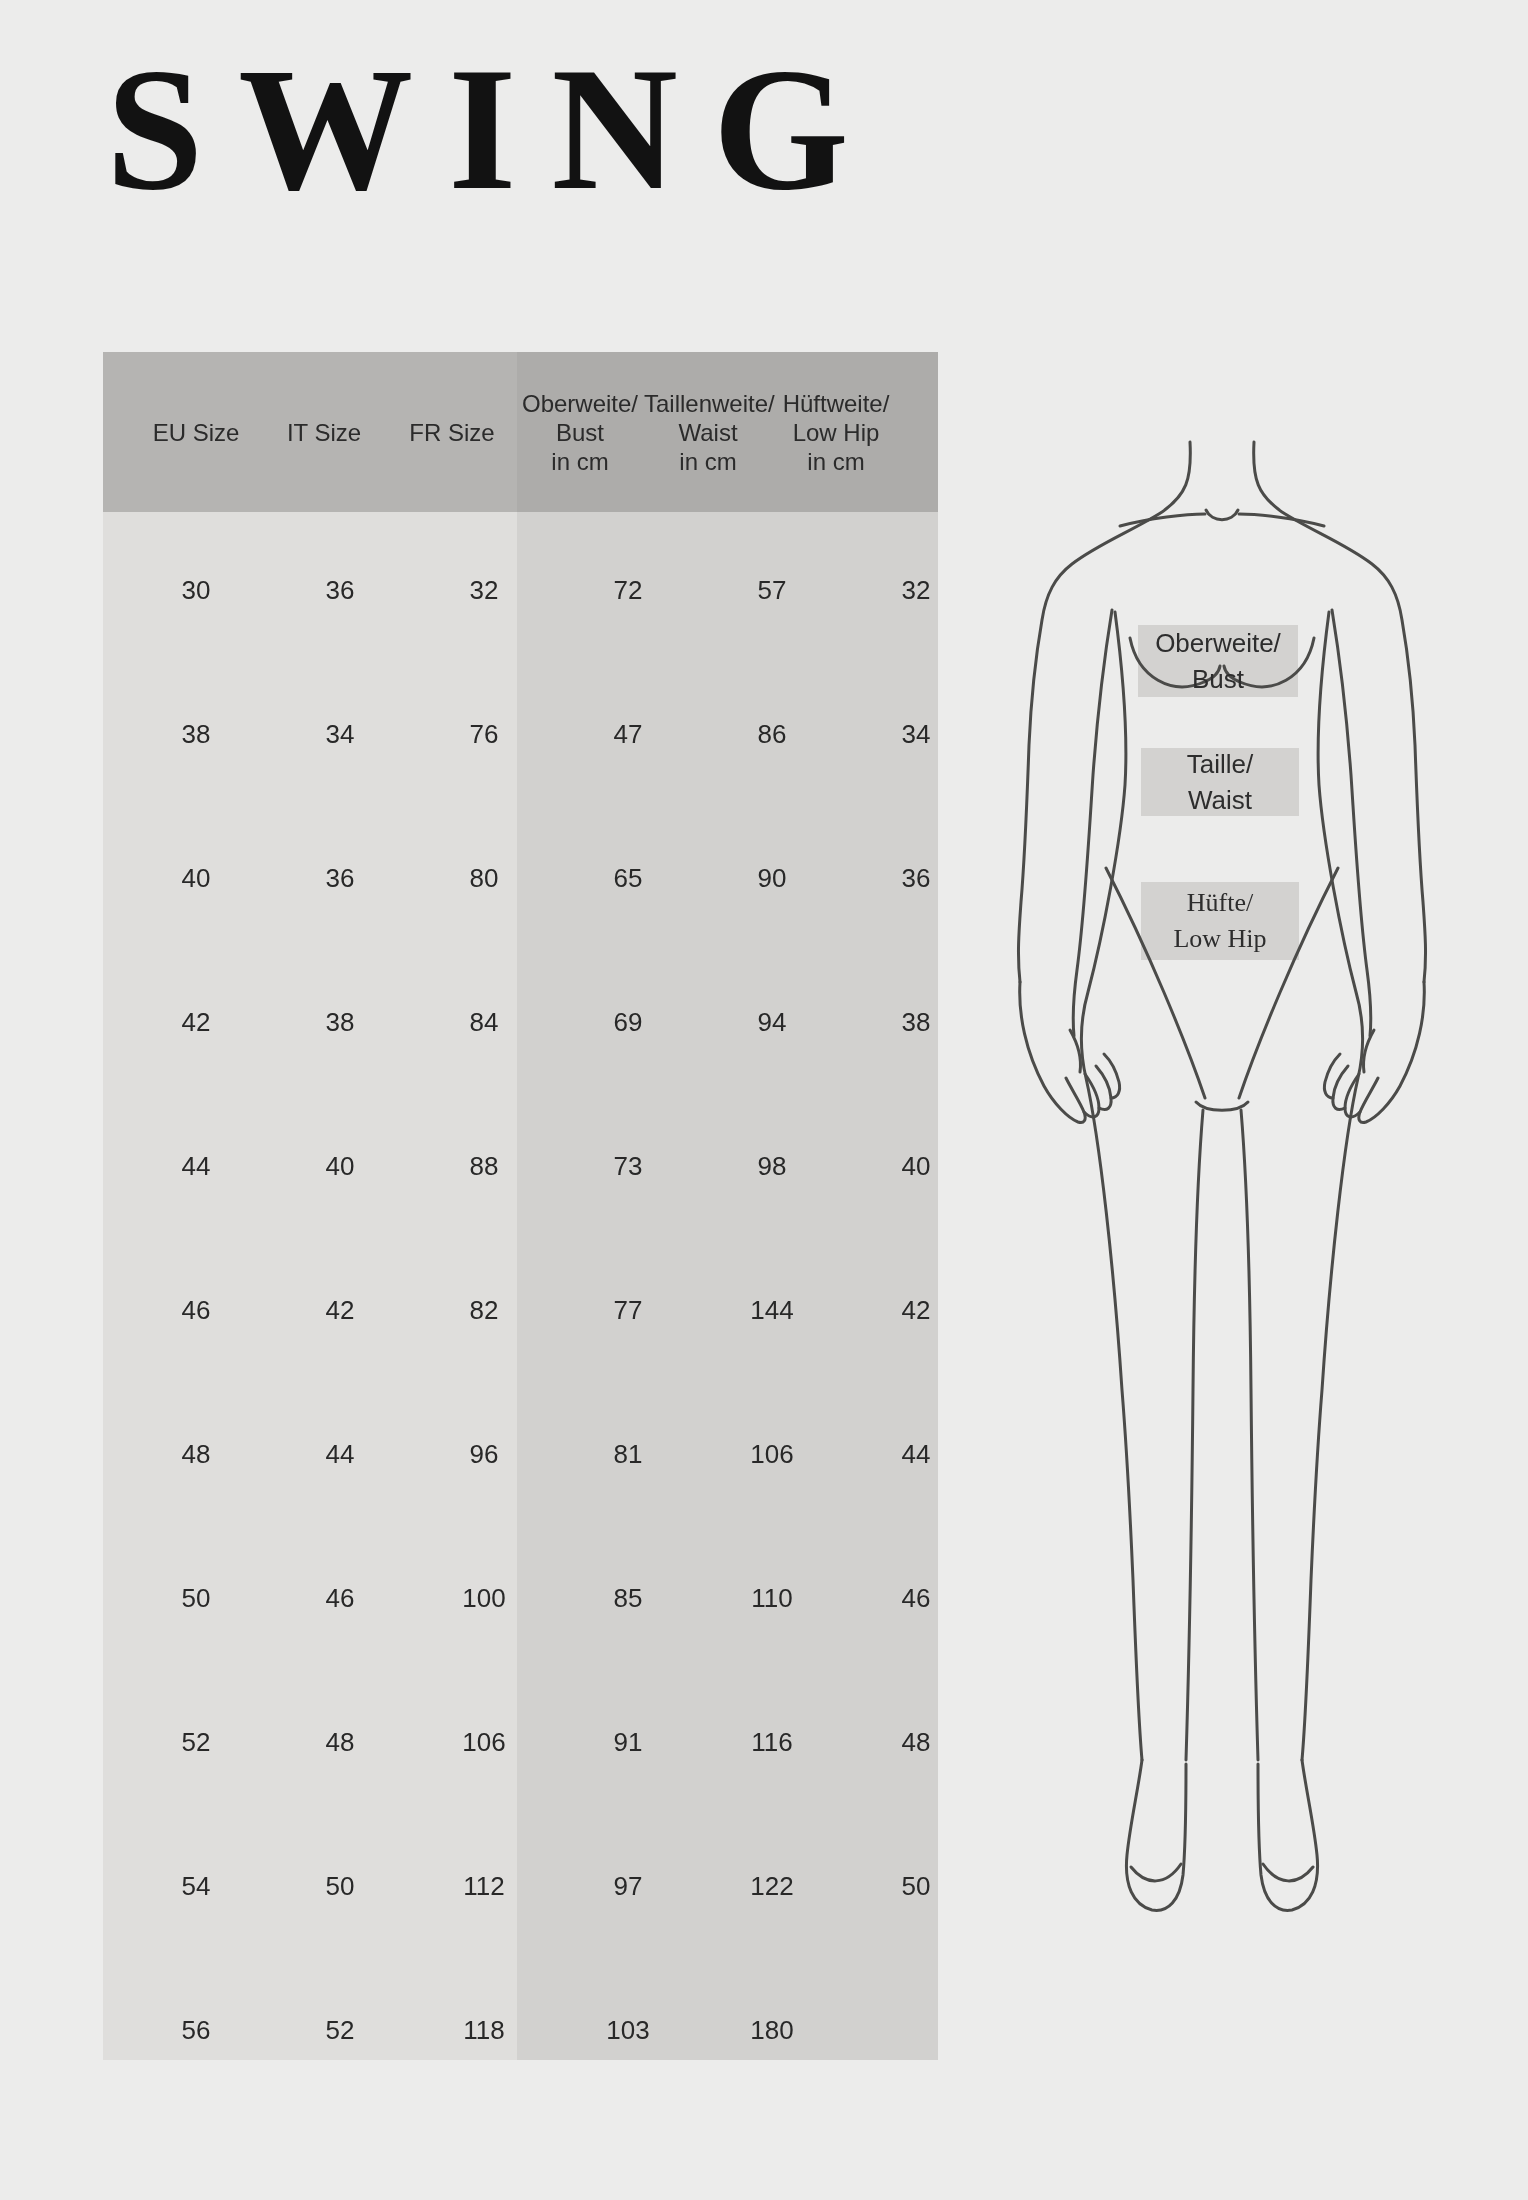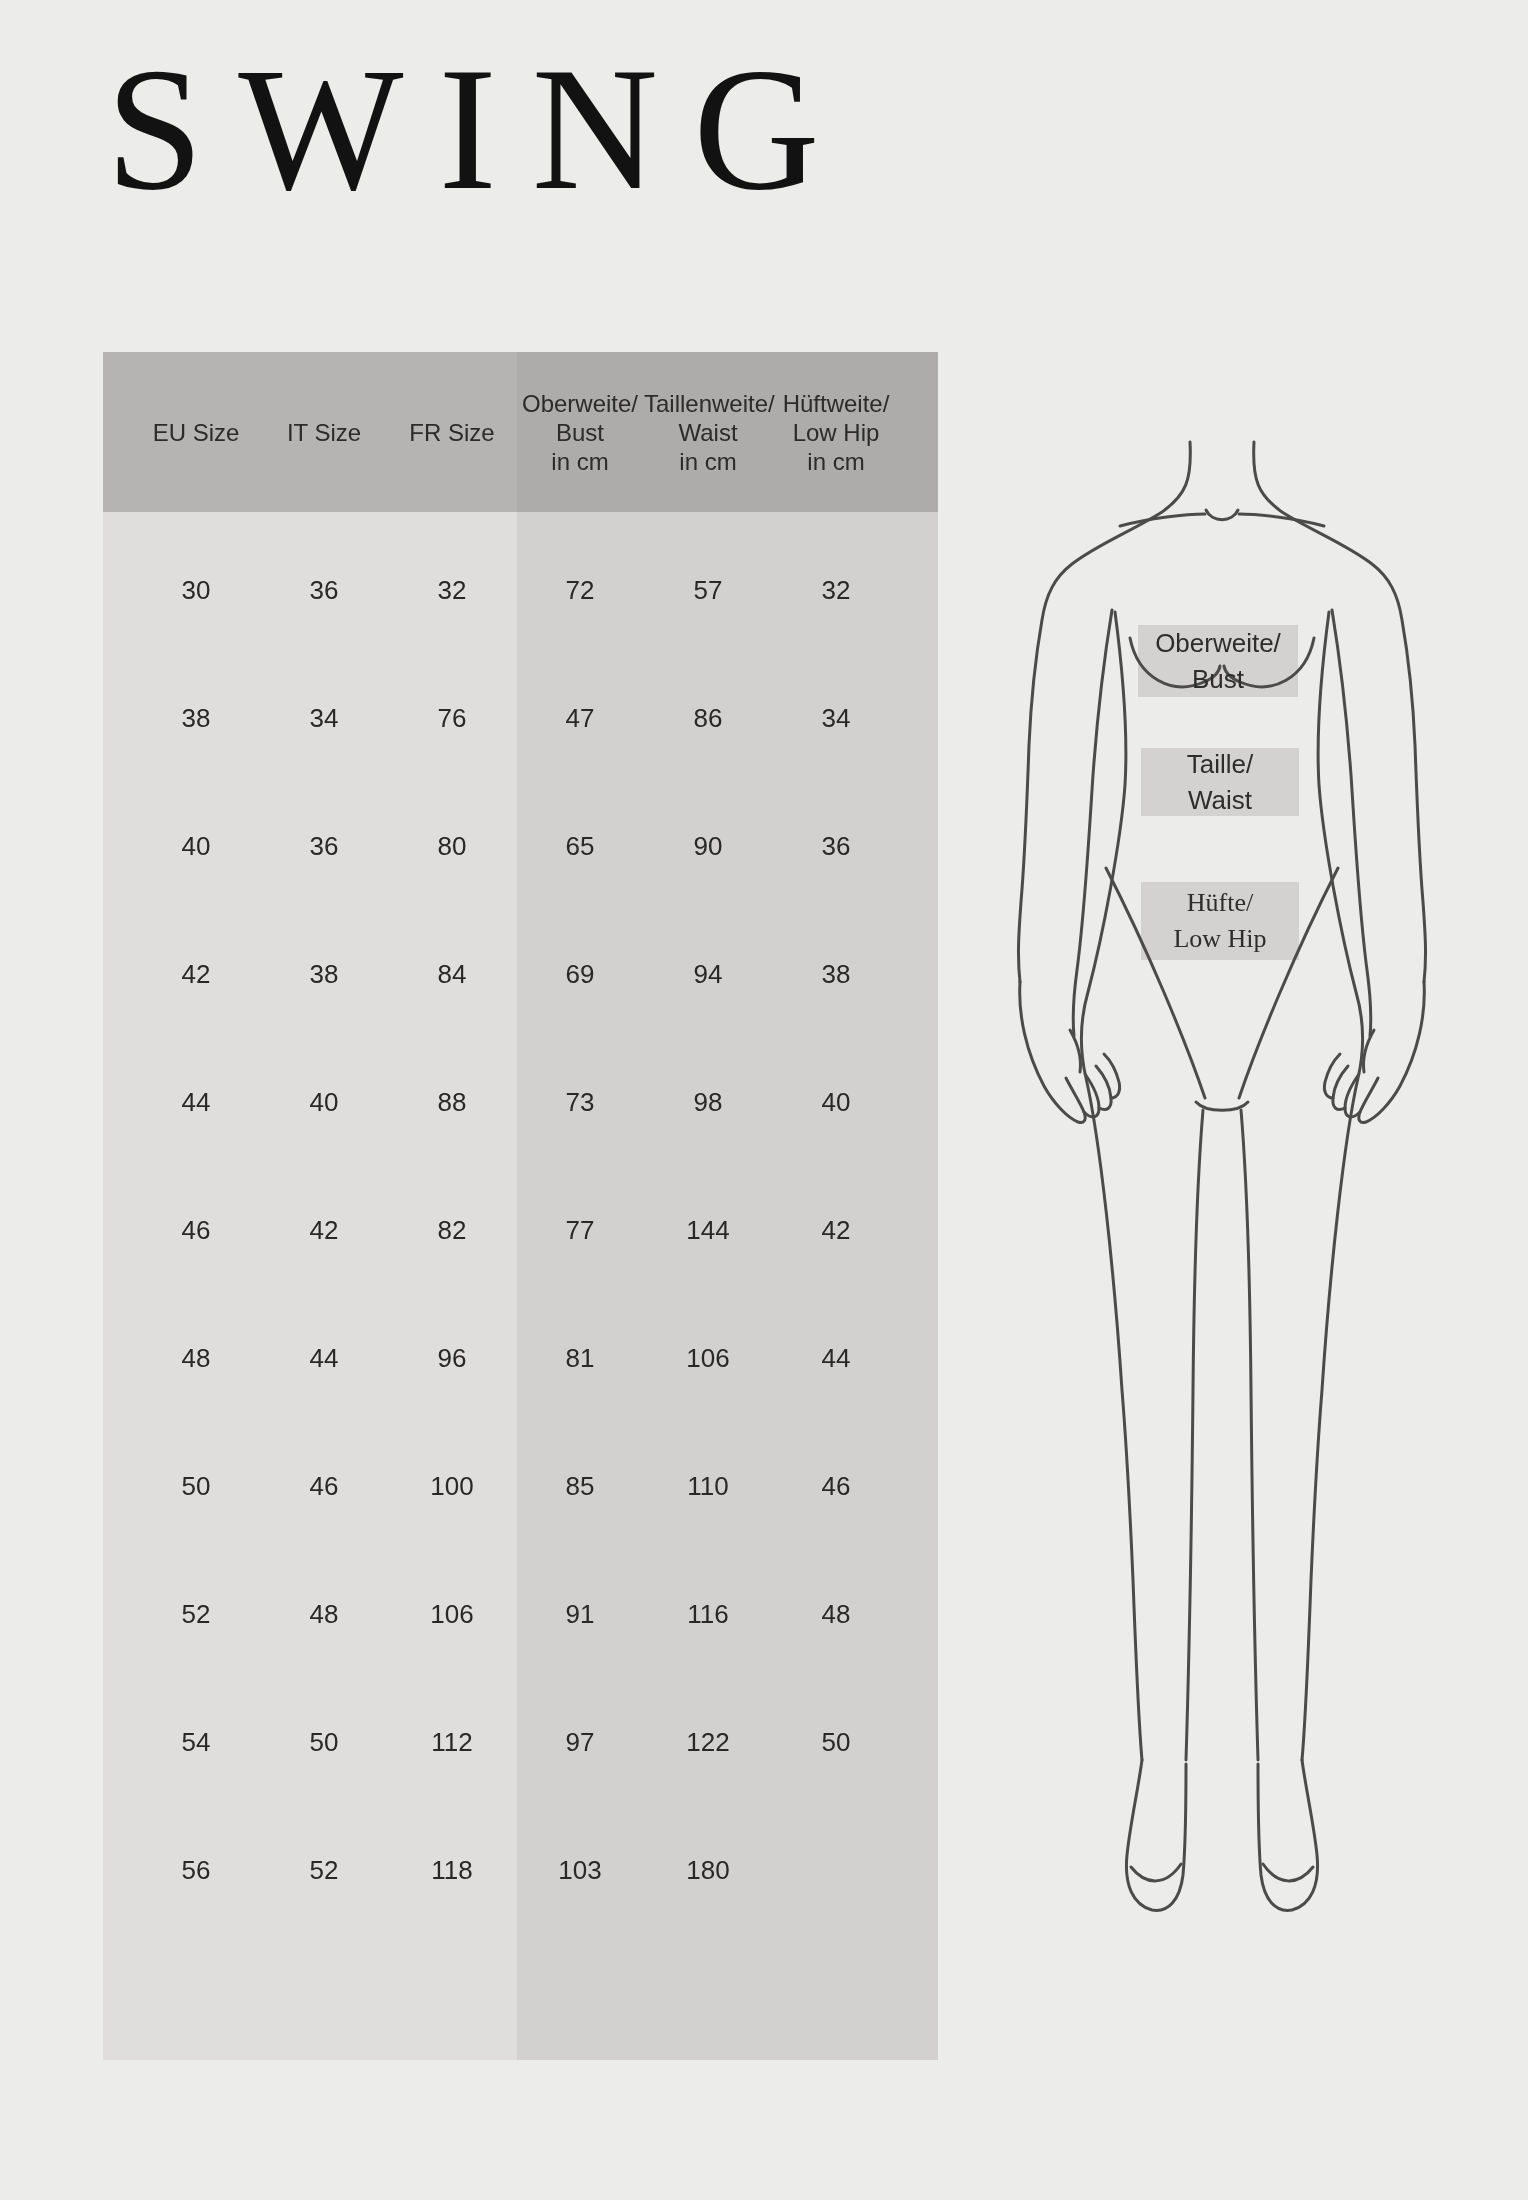--- a/index.html
+++ b/index.html
@@ -7,21 +7,21 @@
   .page{
     position:relative;width:1528px;height:2200px;
     background:#ececeb;
     font-family:"Liberation Sans", sans-serif;
     color:#2c2c2c;
   }
   
   .logo{
     position:absolute;left:106px;top:42px;
     font-family:"Liberation Serif", serif;
-    font-weight:400;
+    font-weight:700;
     font-size:175px;line-height:1;
     letter-spacing:0.2em;
     color:#121212;
     white-space:nowrap;
   }
   
   .size-table{
     position:absolute;left:103px;top:352px;width:835px;height:1708px;
   }
   .bg-left{position:absolute;left:0;top:0;width:414px;height:100%;background:#dfdedc;}
@@ -34,20 +34,21 @@
     align-items:center;
   }
   .hcell{
     text-align:center;font-size:24px;line-height:29px;color:#2b2b2b;
   }
   .hline{display:block;white-space:nowrap;}
   .rows{
     position:absolute;left:29px;top:174px;
     display:grid;grid-template-columns:repeat(6,128px);
     grid-auto-rows:128px;
+    gap:16px;
   }
   .cell{
     display:flex;align-items:center;justify-content:center;
     font-size:26px;color:#282828;
   }
   
   .figure-svg{position:absolute;left:1000px;top:430px;width:520px;height:1510px;z-index:2;}
   .measure-box{position:absolute;background:#d3d2d0;z-index:1;}
   .measure-text{
     position:absolute;z-index:3;

